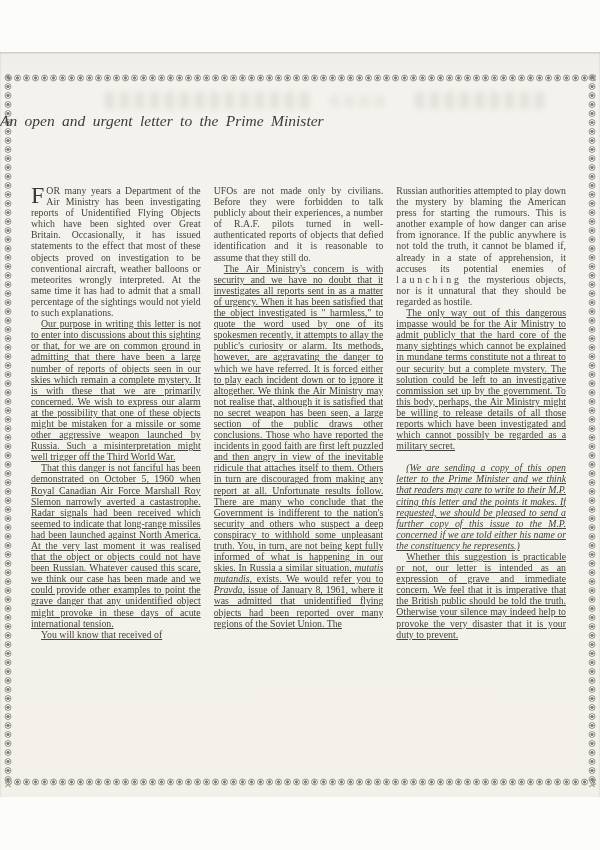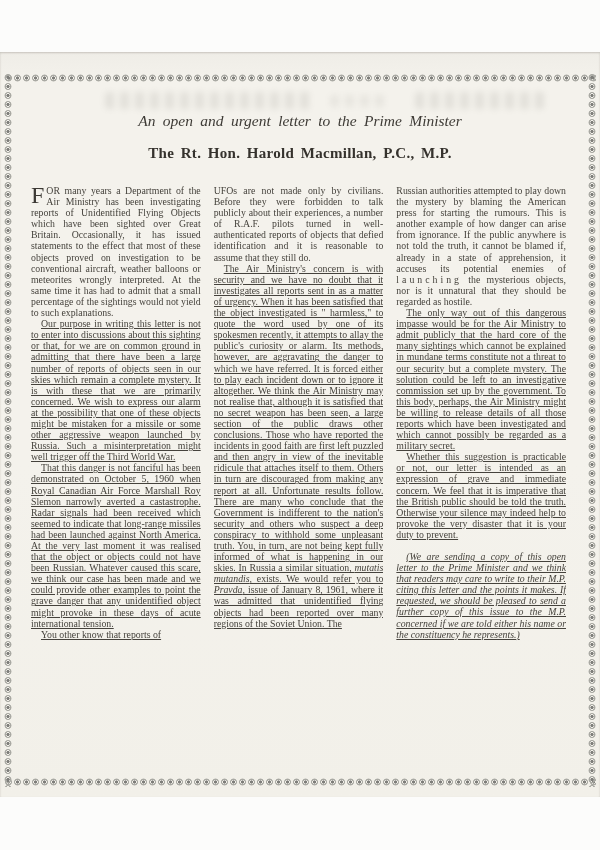--- a/index.html
+++ b/index.html
@@ -55,21 +55,21 @@
   .ghost-1 { left: 105px; top: 40px; width: 210px; height: 17px; }
   .ghost-2 { left: 415px; top: 40px; width: 130px; height: 17px; }
   .ghost-3 { left: 330px; top: 43px; width: 60px;  height: 12px; opacity: 0.09; }
 
   .title {
     position: absolute;
     top: 60px;
     left: 0;
     right: 0;
     margin: 0;
-    text-align: center;
+    text-align: left;
     font-size: 15.5px;
     font-weight: 400;
     font-style: italic;
     word-spacing: 3.5px;
     color: #3e3b36;
   }
   .subtitle {
     position: absolute;
     top: 93px;
     left: 0;
@@ -122,37 +122,36 @@
   <div class="ornament-h frame-top"></div>
   <div class="ornament-h frame-bottom"></div>
   <div class="ornament-v frame-left"></div>
   <div class="ornament-v frame-right"></div>
 
   <div class="ghost ghost-1"></div>
   <div class="ghost ghost-2"></div>
   <div class="ghost ghost-3"></div>
 
   <h1 class="title">An open and urgent letter to the Prime Minister</h1>
-  <h2 class="subtitle">The Rt. Hon. Harold Macmillan, P.C., M.P.</h2>
 
   <div class="columns">
 
     <div class="col">
       <p><span class="dropcap">F</span><span>OR many years a Department of the Air Ministry has been investigating reports of Unidentified Flying Objects which have been sighted over Great Britain. Occasionally, it has issued statements to the effect that most of these objects proved on investigation to be conventional aircraft, weather balloons or meteorites wrongly interpreted. At the same time it has had to admit that a small percentage of the sightings would not yield to such explanations.</span></p>
       <p class="indent">Our purpose in writing this letter is not to enter into discussions about this sighting or that, for we are on common ground in admitting that there have been a large number of reports of objects seen in our skies which remain a complete mystery. It is with these that we are primarily concerned. We wish to express our alarm at the possibility that one of these objects might be mistaken for a missile or some other aggressive weapon launched by Russia. Such a misinterpretation might well trigger off the Third World War.</p>
       <p class="indent">That this danger is not fanciful has been demonstrated on October 5, 1960 when Royal Canadian Air Force Marshall Roy Slemon narrowly averted a castastrophe. Radar signals had been received which seemed to indicate that long-range missiles had been launched against North America. At the very last moment it was realised that the object or objects could not have been Russian. Whatever caused this scare, we think our case has been made and we could provide other examples to point the grave danger that any unidentified object might provoke in these days of acute international tension.</p>
-      <p class="indent">You other know that reports of</p>
+      <p class="indent">You will know that received of</p>
     </div>
 
     <div class="col">
       <p>UFOs are not made only by civilians. Before they were forbidden to talk publicly about their experiences, a number of R.A.F. pilots turned in well-authenticated reports of objects that defied identification and it is reasonable to assume that they still do.</p>
       <p class="indent"><span>The Air Ministry's concern is with security and we have no doubt that it investigates all reports sent in as a matter of urgency. When it has been satisfied that the object investigated is " harmless," to quote the word used by one of its spokesmen recently, it attempts to allay the public's curiosity or alarm. Its methods, however, are aggravating the danger to which we have referred. It is forced either to play each incident down or to ignore it altogether. We think the Air Ministry may not realise that, although it is satisfied that no secret weapon has been seen, a large section of the public draws other conclusions. Those who have reported the incidents in good faith are first left puzzled and then angry in view of the inevitable ridicule that attaches itself to them. Others in turn are discouraged from making any report at all. Unfortunate results follow. There are many who conclude that the Government is indifferent to the nation's security and others who suspect a deep conspiracy to withhold some unpleasant truth. You, in turn, are not being kept fully informed of what is happening in our skies. In Russia a similar situation, </span><i>mutatis mutandis</i><span>, exists. We would refer you to </span><i>Pravda</i><span>, issue of January 8, 1961, where it was admitted that unidentified flying objects had been reported over many regions of the Soviet Union. The</span></p>
     </div>
 
     <div class="col">
       <p><span>Russian authorities attempted to play down the mystery by blaming the American press for starting the rumours. This is another example of how danger can arise from ignorance. If the public anywhere is not told the truth, it cannot be blamed if, already in a state of apprehension, it accuses its potential enemies of </span><span class="spaced">launching</span><span> the mysterious objects, nor is it unnatural that they should be regarded as hostile.</span></p>
       <p class="indent">The only way out of this dangerous impasse would be for the Air Ministry to admit publicly that the hard core of the many sightings which cannot be explained in mundane terms constitute not a threat to our security but a complete mystery. The solution could be left to an investigative commission set up by the government. To this body, perhaps, the Air Ministry might be willing to release details of all those reports which have been investigated and which cannot possibly be regarded as a military secret.</p>
+      <p class="indent editorial-note">(We are sending a copy of this open letter to the Prime Minister and we think that readers may care to write to their M.P. citing this letter and the points it makes. If requested, we should be pleased to send a further copy of this issue to the M.P. concerned if we are told either his name or the constituency he represents.)</p>
       <p class="indent">Whether this suggestion is practicable or not, our letter is intended as an expression of grave and immediate concern. We feel that it is imperative that the British public should be told the truth. Otherwise your silence may indeed help to provoke the very disaster that it is your duty to prevent.</p>
-      <p class="indent editorial-note">(We are sending a copy of this open letter to the Prime Minister and we think that readers may care to write to their M.P. citing this letter and the points it makes. If requested, we should be pleased to send a further copy of this issue to the M.P. concerned if we are told either his name or the constituency he represents.)</p>
     </div>
 
   </div>
 </div>
 
 </body></html>

